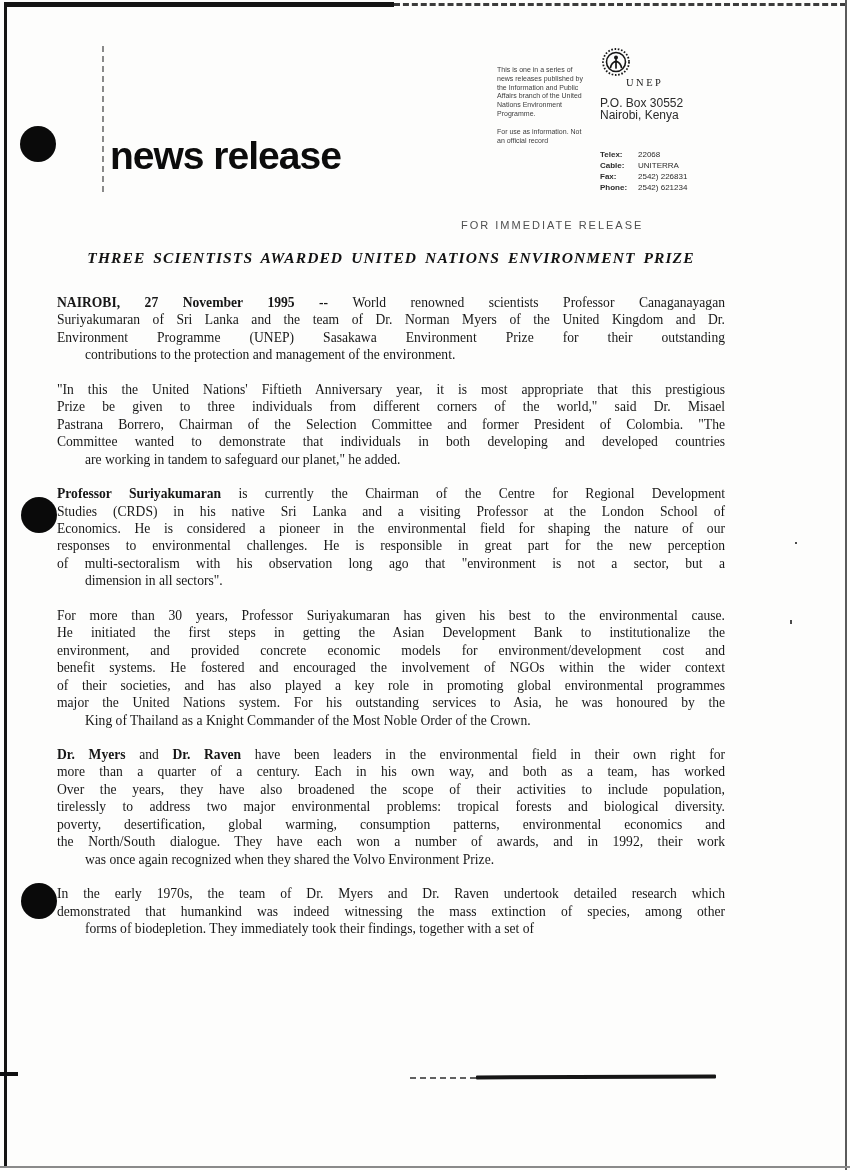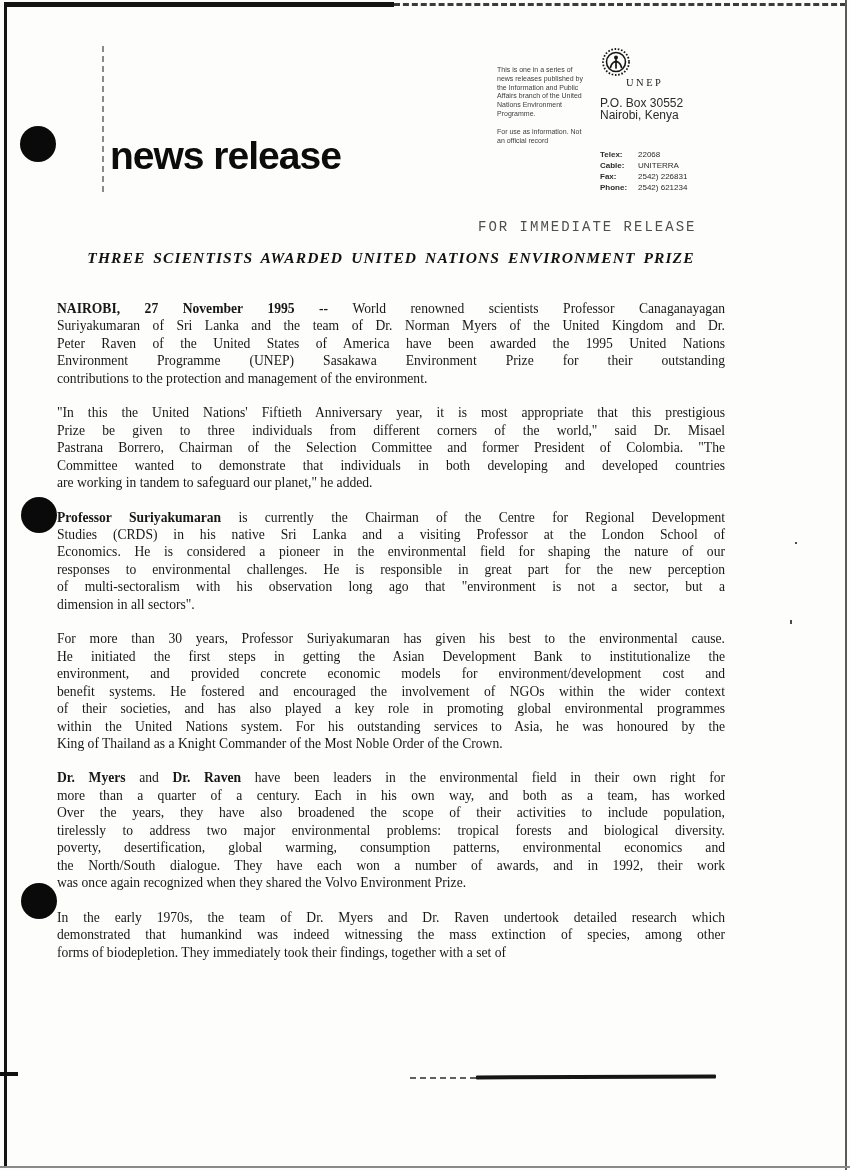--- a/index.html
+++ b/index.html
@@ -26,31 +26,31 @@
   .org{position:absolute;left:601px;top:77px;width:34px;text-align:center;font-size:10.5px;
        letter-spacing:2.5px;color:#222;font-family:"Liberation Serif",serif;margin-left:25px;}
   .addr{position:absolute;left:600px;top:97px;font-family:"Liberation Sans",sans-serif;
         font-weight:normal;font-size:12px;line-height:12px;color:#2b2b2b;}
   .contacts{position:absolute;left:600px;top:129px;font-family:"Liberation Sans",sans-serif;
             font-size:8px;line-height:11px;color:#2b2b2b;margin-top:20px;}
   .contacts .row{display:flex;}
   .contacts .lbl{width:38px;font-weight:bold;}
   .contacts .val{}
   
-  .release{position:absolute;left:478px;top:219px;font-family:Liberation Mono, monospace;
-           font-size:14px;letter-spacing:2px;color:#4f4f4f;}
+  .release{position:absolute;left:461px;top:219px;font-family:Liberation Sans, sans-serif;
+           font-size:11px;letter-spacing:2px;color:#4f4f4f;}
   .headline{position:absolute;left:57px;top:249px;width:668px;text-align:center;
             font-style:italic;font-weight:bold;font-size:15.5px;letter-spacing:1.1px;
             word-spacing:3px;color:#131313;}
   
-  .docbody{position:absolute;left:57px;top:300px;width:668px;font-size:13.6px;
+  .docbody{position:absolute;left:57px;top:294px;width:668px;font-size:13.6px;
            line-height:17.45px;color:#171717;}
   .para{margin:0 0 17px 0;}
   .line{text-align:justify;text-align-last:justify;}
-  .line.last{text-align-last:left;}
+  .line.last{text-align-last:left;margin-left:28px;}
   .b{font-weight:bold;}
   
   .tick-left{position:absolute;left:0;top:1072px;width:18px;height:4px;background:#111;}
   .rule-dash{position:absolute;left:410px;top:1077px;width:66px;height:0;border-top:2px dashed #606060;}
   .rule-solid{position:absolute;left:476px;top:1075px;width:240px;height:4px;background:#161616;
               border-radius:1px;transform:rotate(-0.2deg);}
   .speck{position:absolute;background:#4a4a4a;}
   .speck1{left:795px;top:542px;width:2px;height:2px;}
   .speck2{left:790px;top:620px;width:2px;height:4px;}
 </style>
@@ -115,21 +115,20 @@
       </div>
     </div>
 
   <div class="release">FOR IMMEDIATE RELEASE</div>
   <div class="headline">THREE SCIENTISTS AWARDED UNITED NATIONS ENVIRONMENT PRIZE</div>
 
   <div class="docbody">
       <div class="para">
         <div class="line"><span class="b">NAIROBI, 27 November 1995 --</span><span> World renowned scientists Professor Canaganayagan</span></div>
         <div class="line"><span>Suriyakumaran of Sri Lanka and the team of Dr. Norman Myers of the United Kingdom and Dr.</span></div>
-        <div class="line"><span>Peter Raven of the United States of America have been awarded the 1995 United Nations</span></div>
         <div class="line"><span>Environment Programme (UNEP) Sasakawa Environment Prize for their outstanding</span></div>
         <div class="line last"><span>contributions to the protection and management of the environment.</span></div>
       </div>
       <div class="para">
         <div class="line"><span>"In this the United Nations' Fiftieth Anniversary year, it is most appropriate that this prestigious</span></div>
         <div class="line"><span>Prize be given to three individuals from different corners of the world," said Dr. Misael</span></div>
         <div class="line"><span>Pastrana Borrero, Chairman of the Selection Committee and former President of Colombia. "The</span></div>
         <div class="line"><span>Committee wanted to demonstrate that individuals in both developing and developed countries</span></div>
         <div class="line last"><span>are working in tandem to safeguard our planet," he added.</span></div>
       </div>
@@ -140,21 +139,21 @@
         <div class="line"><span>responses to environmental challenges.  He is responsible in great part for the new perception</span></div>
         <div class="line"><span>of multi-sectoralism with his observation long ago that "environment is not a sector, but a</span></div>
         <div class="line last"><span>dimension in all sectors".</span></div>
       </div>
       <div class="para">
         <div class="line"><span>For more than 30 years, Professor Suriyakumaran has given his best to the environmental cause.</span></div>
         <div class="line"><span>He initiated the first steps in getting the Asian Development Bank to institutionalize the</span></div>
         <div class="line"><span>environment, and provided concrete economic models for environment/development cost and</span></div>
         <div class="line"><span>benefit systems.  He fostered and encouraged the involvement of NGOs within the wider context</span></div>
         <div class="line"><span>of their societies, and has also played a key role in promoting global environmental programmes</span></div>
-        <div class="line"><span>within the United Nations system.  For his outstanding services to Asia, he was honoured by the</span></div>
+        <div class="line"><span>major the United Nations system.  For his outstanding services to Asia, he was honoured by the</span></div>
         <div class="line last"><span>King of Thailand as a Knight Commander of the Most Noble Order of the Crown.</span></div>
       </div>
       <div class="para">
         <div class="line"><span class="b">Dr. Myers</span><span> and </span><span class="b">Dr. Raven</span><span> have been leaders in the environmental field in their own right for</span></div>
         <div class="line"><span>more than a quarter of a century.  Each in his own way, and both as a team, has worked</span></div>
         <div class="line"><span>Over the years, they have also broadened the scope of their activities to include population,</span></div>
         <div class="line"><span>tirelessly to address two major environmental problems: tropical forests and biological diversity.</span></div>
         <div class="line"><span>poverty, desertification, global warming, consumption patterns, environmental economics and</span></div>
         <div class="line"><span>the North/South dialogue.  They have each won a number of awards, and in 1992, their work</span></div>
         <div class="line last"><span>was once again recognized when they shared the Volvo Environment Prize.</span></div>

